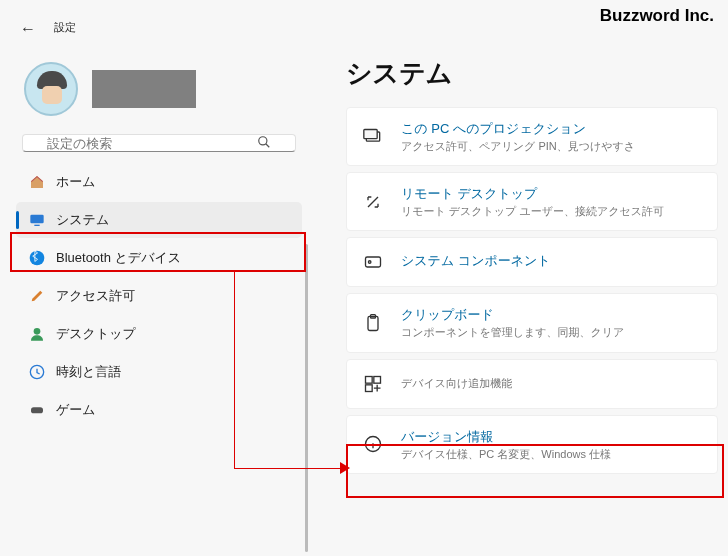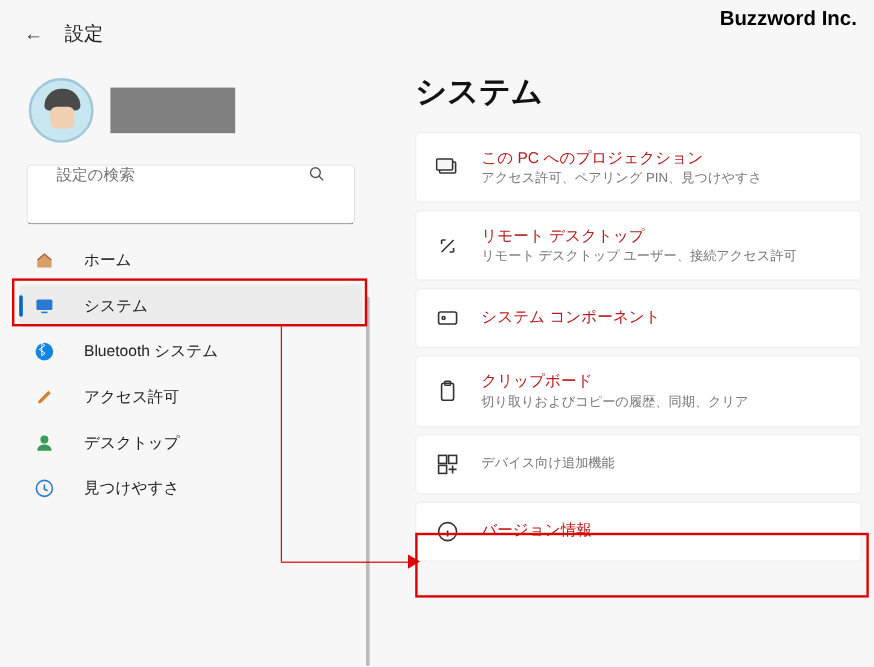--- a/index.html
+++ b/index.html
@@ -1,41 +1,41 @@
 <!DOCTYPE html>
 <html><head>
 <meta charset="utf-8">
 <style>
 * { box-sizing: border-box; margin: 0; padding: 0; }
 body { font-family: "Segoe UI", "Yu Gothic UI", sans-serif; background: #f7f7f7; width: 728px; height: 556px; overflow: hidden; position: relative; }
 .header { display: flex; align-items: center; padding: 18px 20px 10px; gap: 18px; }
 .back-icon { font-size: 16px; color: #333; }
-.header-title { font-size: 16px; color: #222; }
+.header-title { font-size: 11px; color: #222; }
 .brand { position: absolute; top: 6px; right: 14px; font-weight: bold; font-size: 17px; color: #000; }
 .layout { display: flex; height: calc(100% - 50px); }
 .sidebar { width: 310px; padding: 10px 8px 10px 16px; position: relative; }
 .profile { display: flex; align-items: center; gap: 14px; padding: 6px 8px 14px; }
 .avatar { width: 54px; height: 54px; border-radius: 50%; background: #c8e6f0; border: 2px solid #a0c8d8; position: relative; overflow: hidden; }
 .avatar::before { content: ""; position: absolute; top: 7px; left: 11px; width: 30px; height: 18px; background: #4a4a4a; border-radius: 15px 15px 4px 4px; }
 .avatar::after { content: ""; position: absolute; top: 22px; left: 16px; width: 20px; height: 18px; background: #f0d0b0; border-radius: 5px; }
 .profile-name { width: 104px; height: 38px; background: #808080; }
-.search-box { display: flex; align-items: flex-start; background: #fff; border: 1px solid #e0e0e0; border-bottom: 1.5px solid #888; border-radius: 4px; padding: 0 24px; height: 50px; margin: 4px 6px 12px; }
+.search-box { display: flex; align-items: center; background: #fff; border: 1px solid #e0e0e0; border-bottom: 1.5px solid #888; border-radius: 4px; padding: 0 24px; height: 18px; margin: 4px 6px 12px; }
 .search-box input { flex: 1; border: none; outline: none; font-size: 13px; background: transparent; color: #555; }
 .search-box .mag { color: #555; font-size: 13px; }
 .nav { display: flex; flex-direction: column; gap: 2px; }
-.nav-item { display: flex; align-items: center; gap: 24px; padding: 9px 12px; border-radius: 5px; font-size: 13px; color: #222; cursor: pointer; position: relative; }
+.nav-item { display: flex; align-items: center; gap: 10px; padding: 9px 12px; border-radius: 5px; font-size: 13px; color: #222; cursor: pointer; position: relative; }
 .nav-item.selected { background: #ececec; }
 .nav-item.selected::before { content: ""; position: absolute; left: 0; top: 9px; bottom: 9px; width: 3px; background: #0067c0; border-radius: 2px; }
 .nav-ic { width: 18px; height: 18px; display: inline-flex; align-items: center; justify-content: center; }
 .main { flex: 1; padding: 10px 10px 10px 36px; overflow: hidden; }
 .main-title { font-size: 26px; font-weight: 600; margin-bottom: 16px; color: #111; }
 .card-list { display: flex; flex-direction: column; gap: 6px; }
 .card { display: flex; align-items: center; gap: 16px; background: #fff; border: 1px solid #eee; border-radius: 4px; padding: 12px 14px; }
 .card-ic { width: 24px; height: 24px; display: inline-flex; align-items: center; justify-content: center; color: #333; flex-shrink: 0; }
-.card-txt .ct { font-size: 13px; color: #b91c1c; margin-bottom: 2px; }
+.card-txt .ct { font-size: 13px; color: #0369a1; margin-bottom: 2px; }
 .card-txt .cd { font-size: 11px; color: #777; line-height: 1.2; }
 .vscroll { position: absolute; right: 2px; top: 198px; bottom: 0; width: 3px; background: #bbb; border-radius: 2px; }
 .redbox1 { position: absolute; border: 2px solid #d00; pointer-events: none; left: 10px; top: 232px; width: 296px; height: 40px; }
 .redbox2 { position: absolute; border: 2px solid #d00; pointer-events: none; left: 346px; top: 444px; width: 378px; height: 54px; }
 .redline-v { position: absolute; border-left: 1px solid #d00; pointer-events: none; left: 234px; top: 272px; height: 196px; }
 .redline-h { position: absolute; border-top: 1px solid #d00; pointer-events: none; left: 234px; top: 468px; width: 110px; }
 .arrowhead { position: absolute; left: 340px; top: 462px; width: 0; height: 0; border-left: 10px solid #d00; border-top: 6px solid transparent; border-bottom: 6px solid transparent; pointer-events: none; }
 </style>
 </head>
 <body>
@@ -82,21 +82,21 @@
           </span>
         <span>システム</span>
       </div>
       <div class="nav-item">
         <span class="nav-ic">
             <svg width="16" height="16" viewBox="0 0 24 24">
               <circle cx="12" cy="12" r="11" fill="#1285e0"></circle>
               <path d="M11 5v14l5-4-9-6 9-6-5-4z" fill="none" stroke="#fff" stroke-width="1.5" transform="translate(0 2) scale(0.8)"></path>
             </svg>
           </span>
-        <span>Bluetooth システム</span>
+        <span>Bluetooth とデバイス</span>
       </div>
       <div class="nav-item">
         <span class="nav-ic">
             <svg width="16" height="16" viewBox="0 0 24 24">
               <path fill="#d98030" d="M4 20l4-1 12-12-3-3L5 16z"></path>
             </svg>
           </span>
         <span>アクセス許可</span>
       </div>
       <div class="nav-item">
@@ -108,21 +108,29 @@
           </span>
         <span>デスクトップ</span>
       </div>
       <div class="nav-item">
         <span class="nav-ic">
             <svg width="16" height="16" viewBox="0 0 24 24">
               <circle cx="12" cy="12" r="10" fill="none" stroke="#2a7ad4" stroke-width="2"></circle>
               <path stroke="#2a7ad4" stroke-width="2" fill="none" d="M12 7v6l4 2"></path>
             </svg>
           </span>
-        <span>見つけやすさ</span>
+        <span>時刻と言語</span>
+      </div>
+      <div class="nav-item">
+        <span class="nav-ic">
+            <svg width="16" height="16" viewBox="0 0 24 24">
+              <rect x="3" y="8" width="18" height="9" rx="4" fill="#555"></rect>
+            </svg>
+          </span>
+        <span>ゲーム</span>
       </div>
     </div>
     <div class="vscroll"></div>
   </div>
 
   <div class="main">
     <h1 class="main-title">システム</h1>
     <div class="card-list">
 
       <div class="card">
@@ -164,21 +172,21 @@
 
       <div class="card">
         <span class="card-ic">
             <svg width="20" height="20" viewBox="0 0 24 24" fill="none" stroke="#333" stroke-width="1.6">
               <rect x="6" y="4" width="12" height="17" rx="2"></rect>
               <rect x="9" y="2" width="6" height="4" rx="1"></rect>
             </svg>
           </span>
         <div class="card-txt">
           <div class="ct">クリップボード</div>
-          <div class="cd">切り取りおよびコピーの履歴、同期、クリア</div>
+          <div class="cd">コンポーネントを管理します、同期、クリア</div>
         </div>
       </div>
 
       <div class="card">
         <span class="card-ic">
             <svg width="20" height="20" viewBox="0 0 24 24" fill="none" stroke="#333" stroke-width="1.6">
               <rect x="3" y="3" width="8" height="8"></rect>
               <rect x="13" y="3" width="8" height="8"></rect>
               <rect x="3" y="13" width="8" height="8"></rect>
               <path d="M17 13v8M13 17h8"></path>
@@ -192,20 +200,21 @@
       <div class="card">
         <span class="card-ic">
             <svg width="20" height="20" viewBox="0 0 24 24" fill="none" stroke="#333" stroke-width="1.6">
               <circle cx="12" cy="12" r="9"></circle>
               <line x1="12" y1="8" x2="12" y2="8"></line>
               <line x1="12" y1="11" x2="12" y2="17"></line>
             </svg>
           </span>
         <div class="card-txt">
           <div class="ct">バージョン情報</div>
+          <div class="cd">デバイス仕様、PC 名変更、Windows 仕様</div>
         </div>
       </div>
 
     </div>
   </div>
 </div>
 
 <div class="redbox1"></div>
 <div class="redbox2"></div>
 <div class="redline-v"></div>

